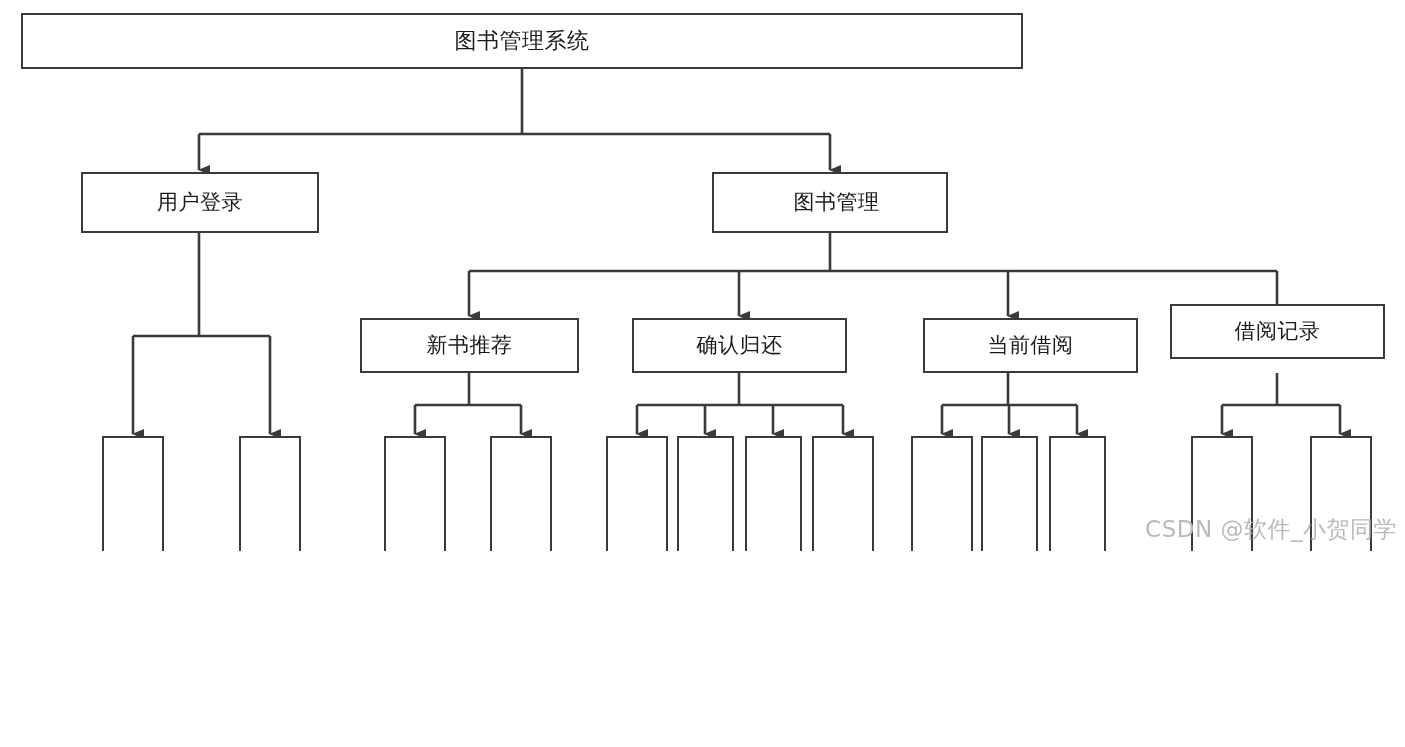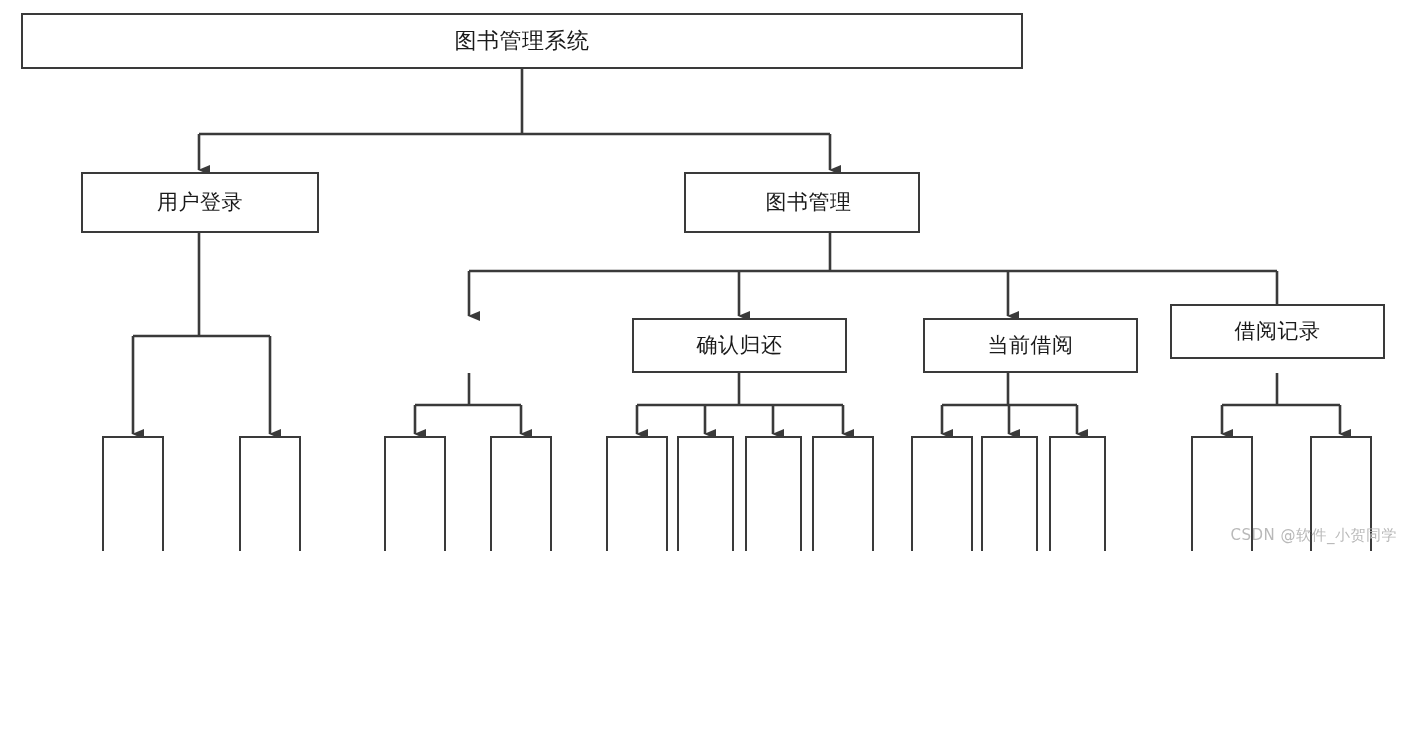--- a/index.html
+++ b/index.html
@@ -58,21 +58,21 @@
     text-orientation: upright;
     font-size: 21px;
     line-height: 1.0;
     letter-spacing: 2px;
     white-space: nowrap;
   }
   .watermark {
     position: absolute;
     right: 8px;
     bottom: 6px;
-    font-size: 15px;
+    font-size: 23px;
     color: #b9b9b9;
     letter-spacing: 0.5px;
     z-index: 5;
     white-space: nowrap;
   }
 </style>
 </head>
 <body>
 
 <div id="canvas">
@@ -129,24 +129,27 @@
     </g>
   </svg>
 
   <div class="node h root" style="left:21px; top:13px; width:1002px; height:56px;">
     <span class="lbl">图书管理系统</span>
   </div>
 
   <div class="node h" style="left:81px; top:172px; width:238px; height:61px;">
     <span class="lbl">用户登录</span>
   </div>
-  <div class="node h" style="left:684px; top:172px; width:236px; height:61px;padding-left:13px;">
+  <div class="node h" style="left:712px; top:172px; width:236px; height:61px;padding-left:13px;">
     <span class="lbl">图书管理</span>
   </div>
 
+  <div class="node h" style="left:360px; top:318px; width:219px; height:55px;">
+    <span class="lbl">新书推荐</span>
+  </div>
   <div class="node h" style="left:632px; top:318px; width:215px; height:55px;">
     <span class="lbl">确认归还</span>
   </div>
   <div class="node h" style="left:923px; top:318px; width:215px; height:55px;">
     <span class="lbl">当前借阅</span>
   </div>
   <div class="node h" style="left:1170px; top:304px; width:215px; height:55px;">
     <span class="lbl">借阅记录</span>
   </div>
 

